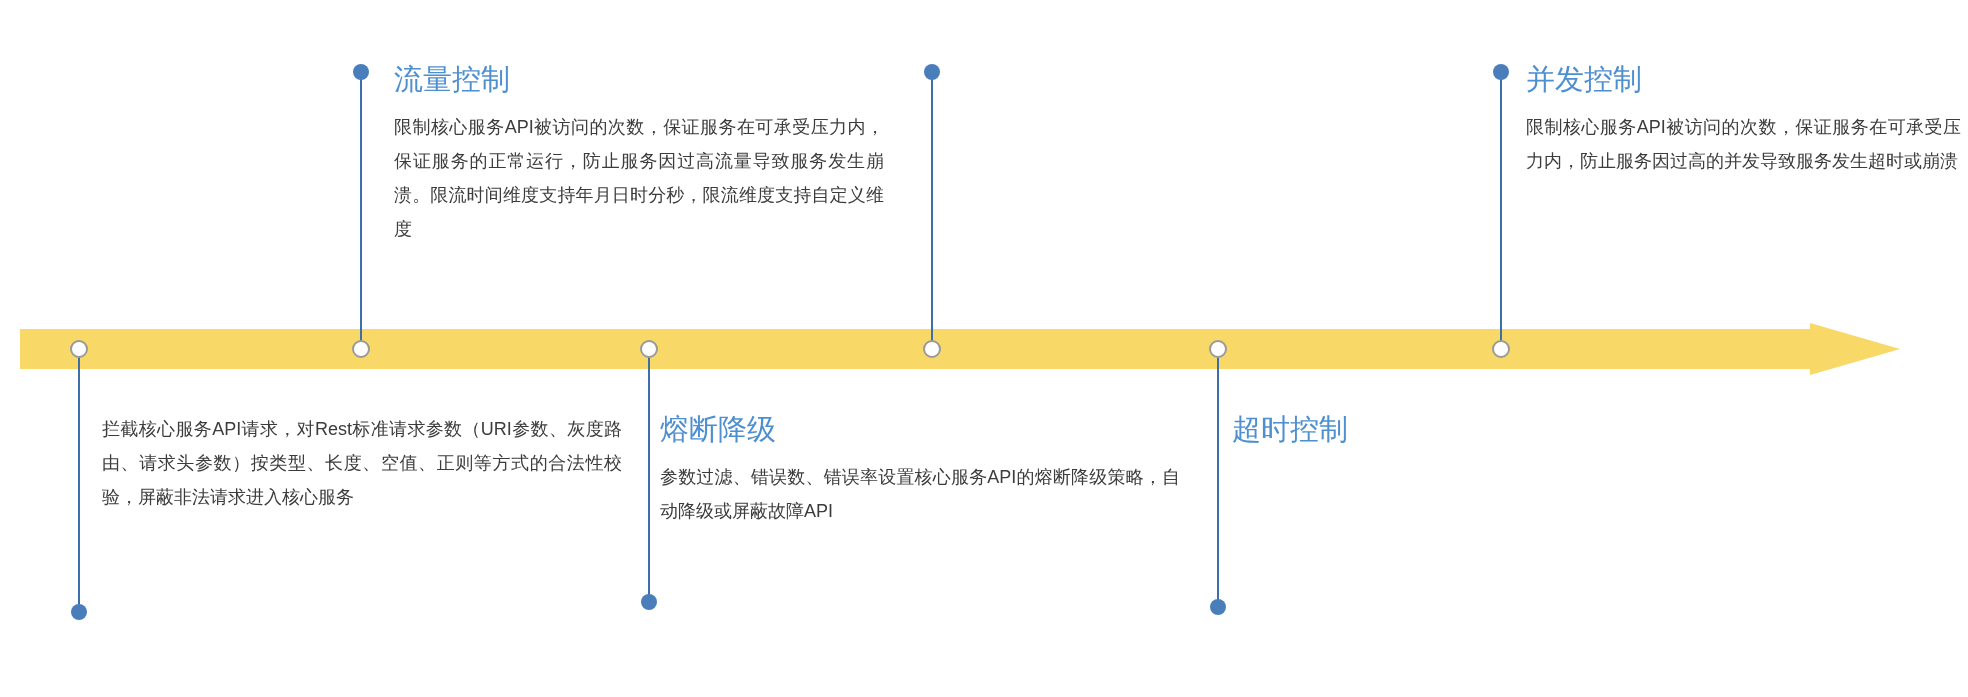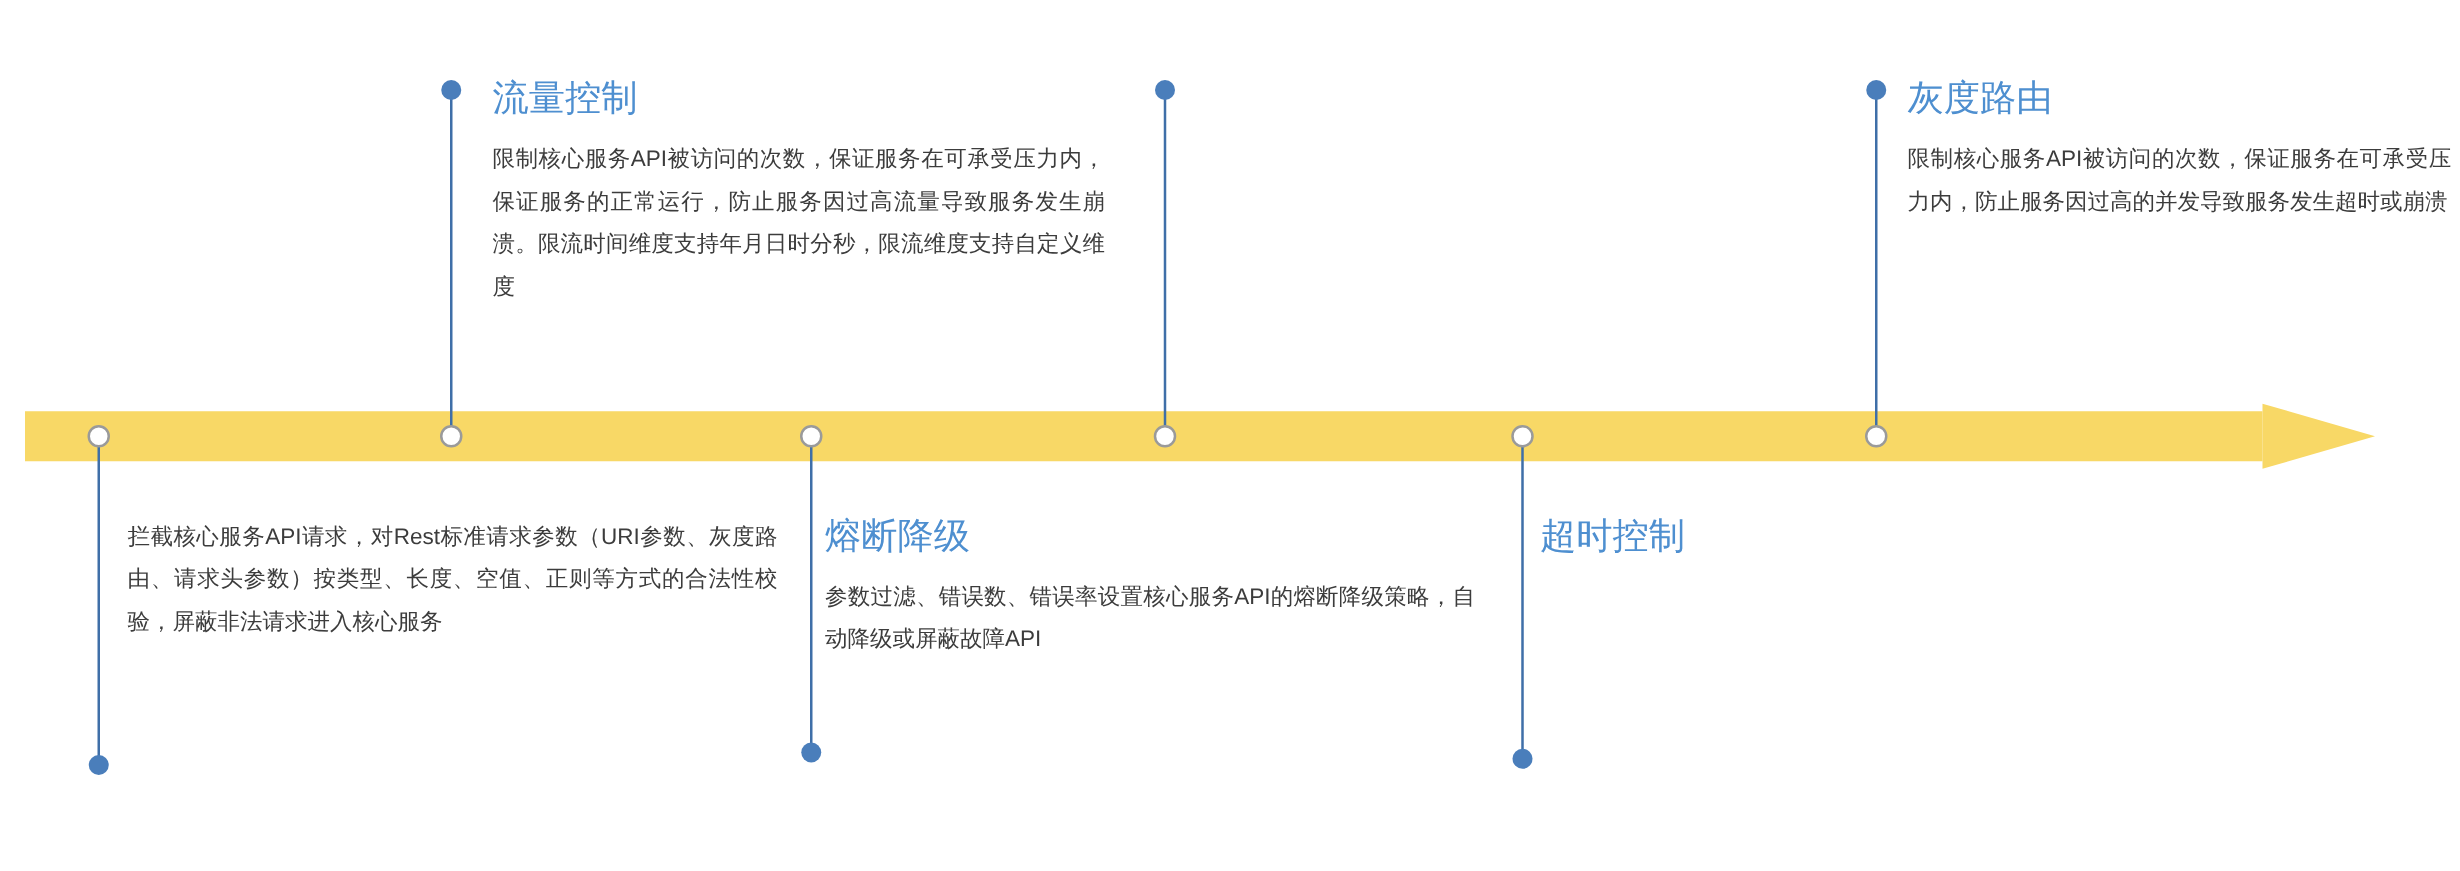--- a/index.html
+++ b/index.html
@@ -133,17 +133,17 @@
   <div class="end-dot" style="left:1210px; top:599px;"></div>
   <div class="node-dot" style="left:1209px; top:340px;"></div>
   <div class="block" style="left:1232px; top:412px; width:500px;">
     <div class="title">超时控制</div>
   </div>
 
   <div class="stem" style="left:1500px; top:78px; height:272px;"></div>
   <div class="end-dot" style="left:1493px; top:64px;"></div>
   <div class="node-dot" style="left:1492px; top:340px;"></div>
   <div class="block" style="left:1526px; top:62px; width:435px;">
-    <div class="title">灰度路由</div>
+    <div class="title">并发控制</div>
     <div class="desc">限制核心服务API被访问的次数，保证服务在可承受压力内，防止服务因过高的并发导致服务发生超时或崩溃</div>
   </div>
 
 </div>
 
 </body></html>

